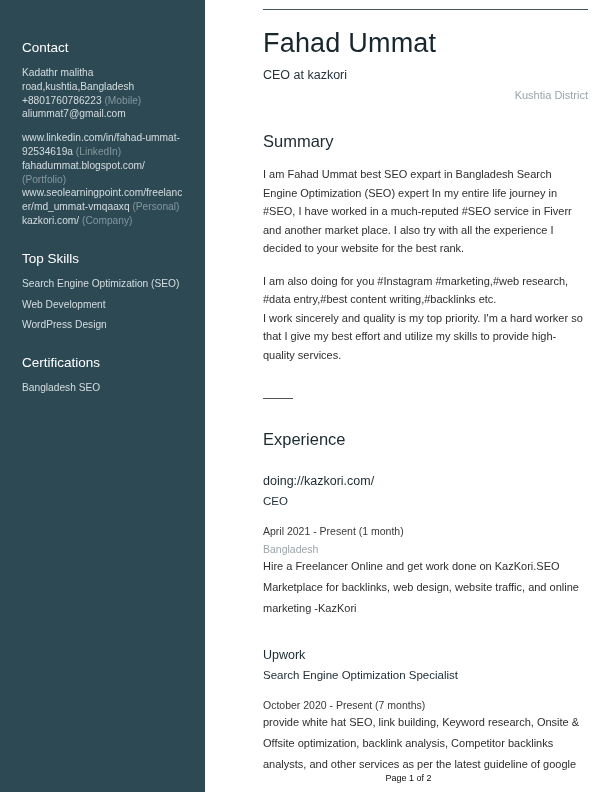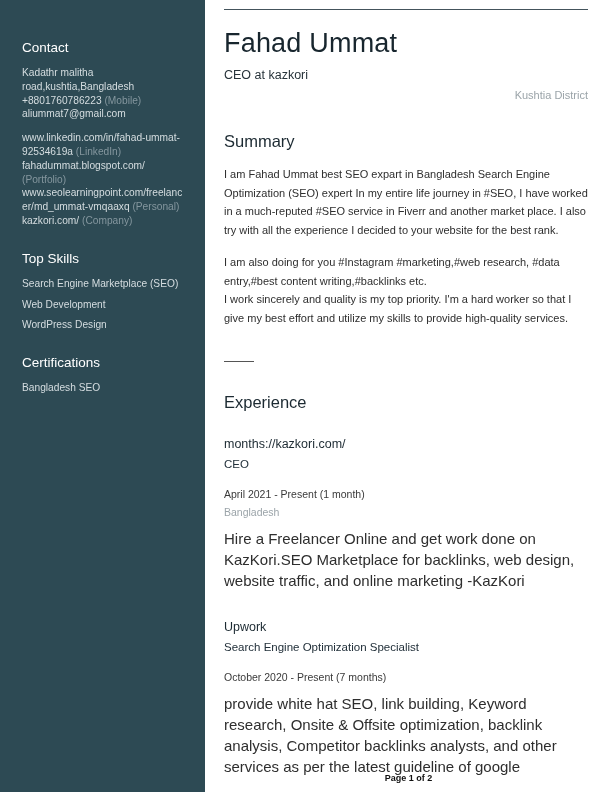--- a/index.html
+++ b/index.html
@@ -3,21 +3,21 @@
 <meta charset="utf-8">
 <style>
   * { margin: 0; padding: 0; box-sizing: border-box; }
   body {
     width: 612px; height: 792px;
     font-family: "Liberation Sans", sans-serif;
     background: #ffffff;
     position: relative;
     overflow: hidden;
   }
-  .page { display: flex; width: 612px; height: 792px; overflow: hidden; }
+  .page { display: flex; width: 612px; height: 792px; overflow: hidden; gap: 39px; }
 
   
   .sidebar {
     width: 205px; flex-shrink: 0;
     background: #2d4a54;
     color: #d5dde0;
     padding: 40px 20px 0 22px;
   }
   .s-heading { color: #ffffff; font-size: 13.5px; font-weight: 500; margin-bottom: 11px; }
   .s-text { font-size: 10.2px; line-height: 13.8px; color: #d5dde0; }
@@ -37,25 +37,25 @@
   .section-heading { font-size: 16.5px; font-weight: 500; color: #1c2a32; margin-top: 31px; }
   .para { font-size: 11px; line-height: 18.5px; color: #2e2e2e; margin-top: 14px; white-space: pre-line; }
   .divider { width: 30px; border-top: 1.2px solid #555; margin-top: 34px; }
 
   .entry { margin-top: 29px; }
   .entry.first { margin-top: 25px; }
   .company { font-size: 12.5px; color: #1c2a32; }
   .role { font-size: 11.5px; color: #22303a; margin-top: 7px; }
   .dates { font-size: 10.5px; color: #3a3a3a; margin-top: 18px; }
   .entry-loc { font-size: 10.5px; color: #9ba4a9; margin-top: 6px; }
-  .desc { font-size: 15px; line-height: 21px; color: #2e2e2e; margin-top: 10px; }
+  .desc { font-size: 11px; line-height: 21px; color: #2e2e2e; margin-top: 1px; }
 
   .footer {
     position: absolute; left: 205px; right: 0; bottom: 9px;
-    text-align: center; font-size: 9px; font-weight: bold; color: #101010;
+    text-align: center; font-size: 9px; font-weight: normal; color: #101010;
   }
 </style>
 </head>
 <body>
 
 <div class="page">
 
   <aside class="sidebar">
 
     <div>
@@ -68,21 +68,21 @@
         <p class="s-text"><span class="link">www.linkedin.com/in/fahad-ummat-92534619a</span> <span class="s-muted">(LinkedIn)</span></p>
         <p class="s-text"><span class="link">fahadummat.blogspot.com/</span> <span class="s-muted">(Portfolio)</span></p>
         <p class="s-text"><span class="link">www.seolearningpoint.com/freelancer/md_ummat-vmqaaxq</span> <span class="s-muted">(Personal)</span></p>
         <p class="s-text"><span class="link">kazkori.com/</span> <span class="s-muted">(Company)</span></p>
       </div>
     </div>
 
     <div class="section-gap">
       <div class="s-heading">Top Skills</div>
       <div class="s-list">
-        <p class="s-text">Search Engine Marketplace (SEO)</p>
+        <p class="s-text">Search Engine Optimization (SEO)</p>
         <p class="s-text">Web Development</p>
         <p class="s-text">WordPress Design</p>
       </div>
     </div>
 
     <div class="section-gap">
       <div class="s-heading">Certifications</div>
       <div class="s-list">
         <p class="s-text">Bangladesh SEO</p>
       </div>
@@ -101,21 +101,21 @@
     <h2 class="section-heading">Summary</h2>
     <p class="para">I am Fahad Ummat best SEO expart in Bangladesh Search Engine Optimization (SEO) expert  In my entire life journey in #SEO, I have worked in a much-reputed #SEO service in Fiverr and another market place. I also try with all the experience I decided to your website for the best rank.</p>
     <p class="para">I am also doing for you #Instagram #marketing,#web research, #data entry,#best content writing,#backlinks etc.
 I work sincerely and quality is my top priority. I'm a hard worker so that I give my best effort and utilize my skills to provide high-quality services.</p>
 
     <div class="divider"></div>
 
     <h2 class="section-heading">Experience</h2>
 
     <div class="entry first">
-      <div class="company">months://kazkori.com/</div>
+      <div class="company">doing://kazkori.com/</div>
       <div class="role">CEO</div>
       <div class="dates">April 2021 - Present (1 month)</div>
       <div class="entry-loc">Bangladesh</div>
       <div class="desc">Hire a Freelancer Online and get work done on KazKori.SEO Marketplace for backlinks, web design, website traffic, and online marketing -KazKori</div>
     </div>
 
 
     <div class="entry">
       <div class="company">Upwork</div>
       <div class="role">Search Engine Optimization Specialist</div>

